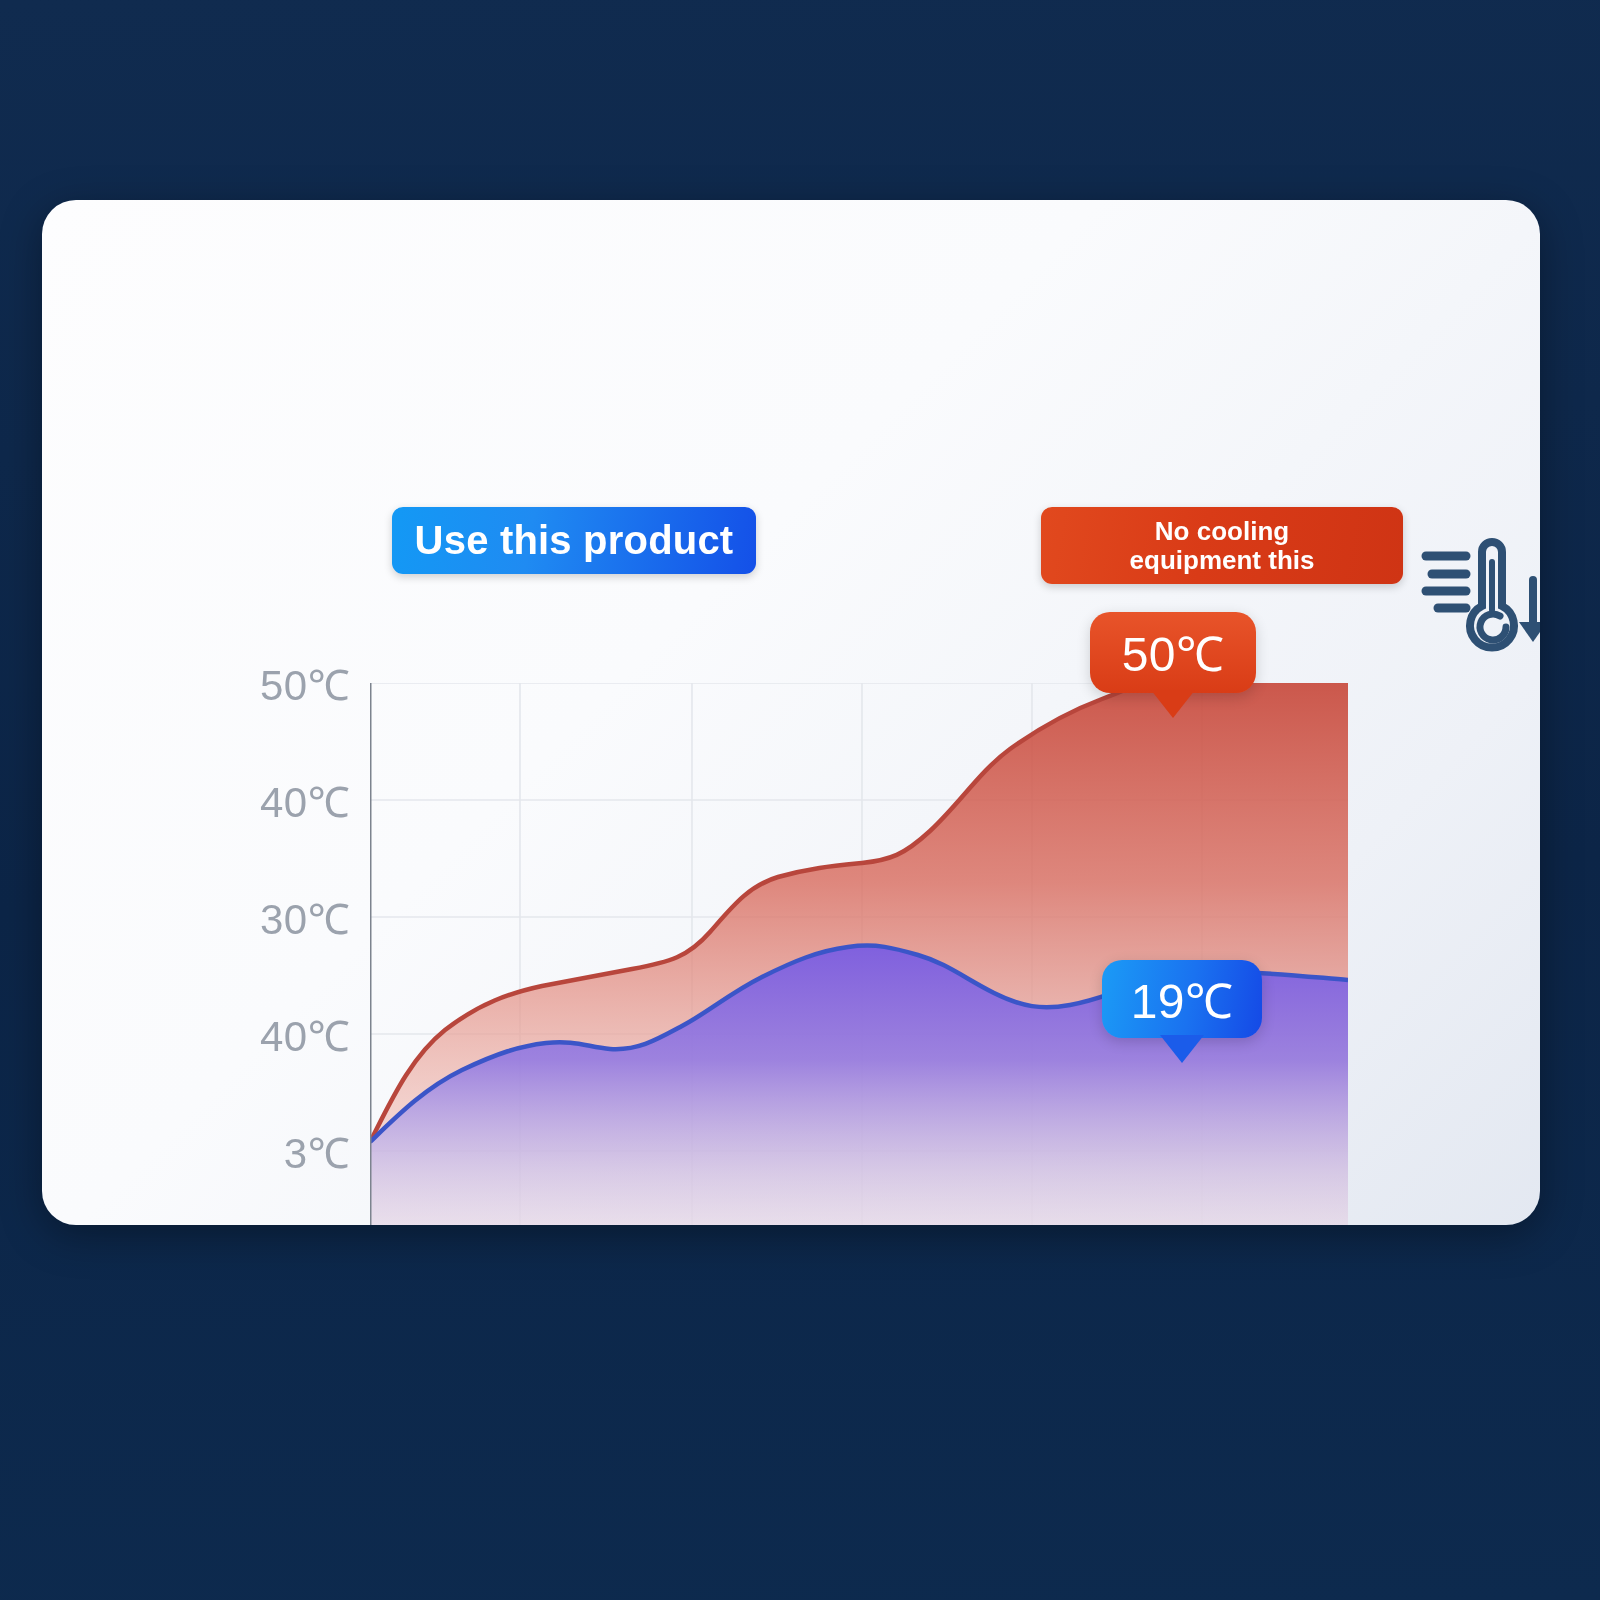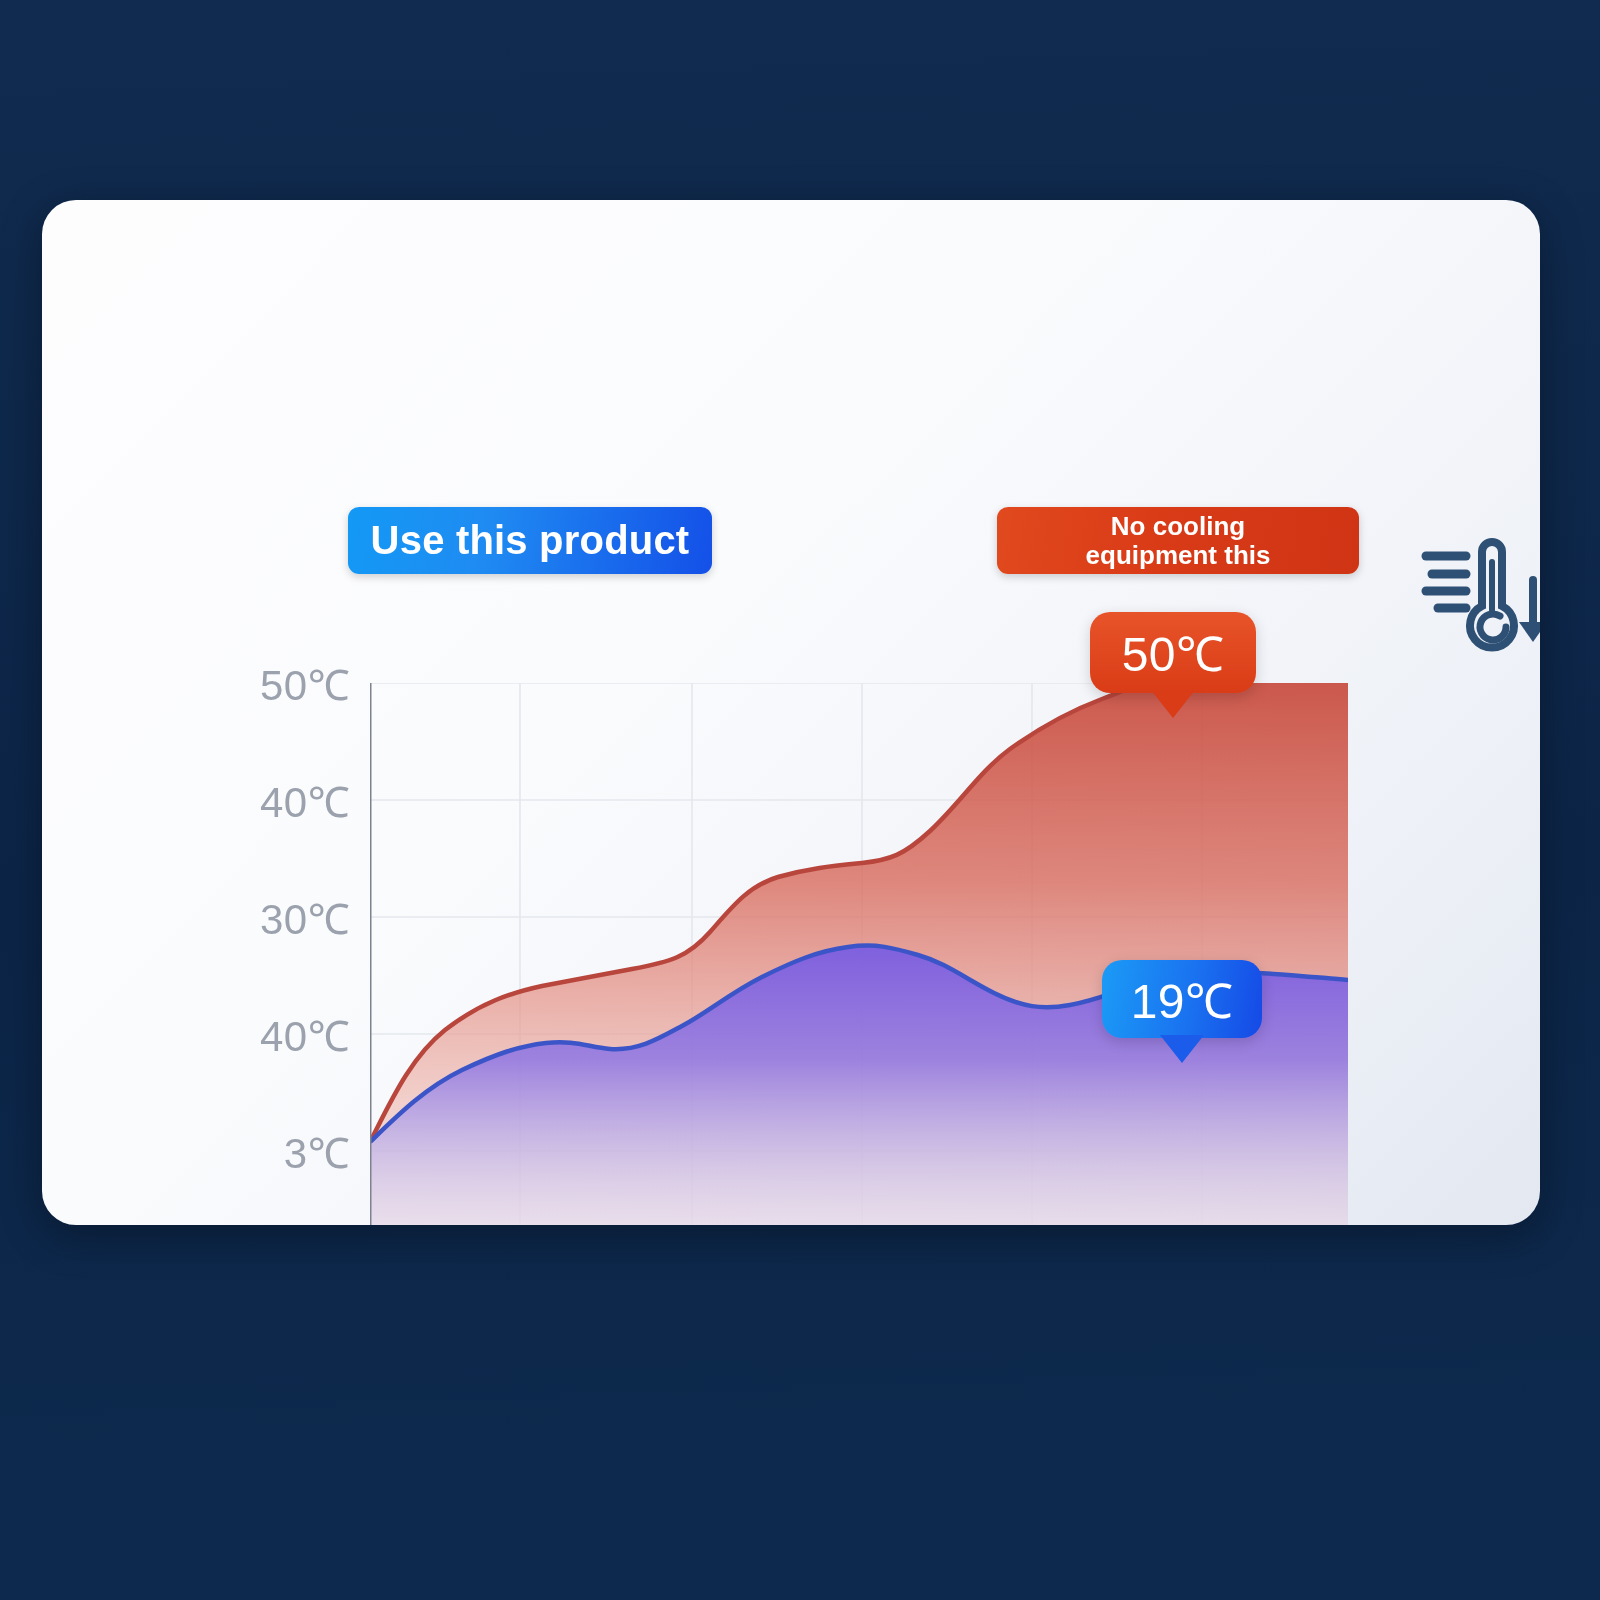--- a/index.html
+++ b/index.html
@@ -37,35 +37,36 @@
     position: absolute;
     display: flex;
     align-items: center;
     justify-content: center;
     border-radius: 11px;
     color: #ffffff;
     font-weight: bold;
     text-align: center;
     line-height: 1.08;
     box-shadow: 0 3px 9px rgba(0,0,0,0.18);
+    margin-left: 44px;
   }
   #pill-blue {
     left: 306px;
     top: 307px;
     width: 364px;
     height: 67px;
     font-size: 40px;
     letter-spacing: 0.2px;
     background: linear-gradient(100deg, #1399f5 0%, #1f8bf2 38%, #1450e8 100%);
   }
   #pill-red {
     left: 955px;
     top: 307px;
     width: 362px;
-    height: 67px;
+    height: 77px;
     font-size: 26px;
     background: linear-gradient(100deg, #e1491e 0%, #d93b17 45%, #cf3414 100%);
   }
 
   
   #thermo-icon {
     position: absolute;
     left: 1372px;
     top: 336px;
     width: 136px;

